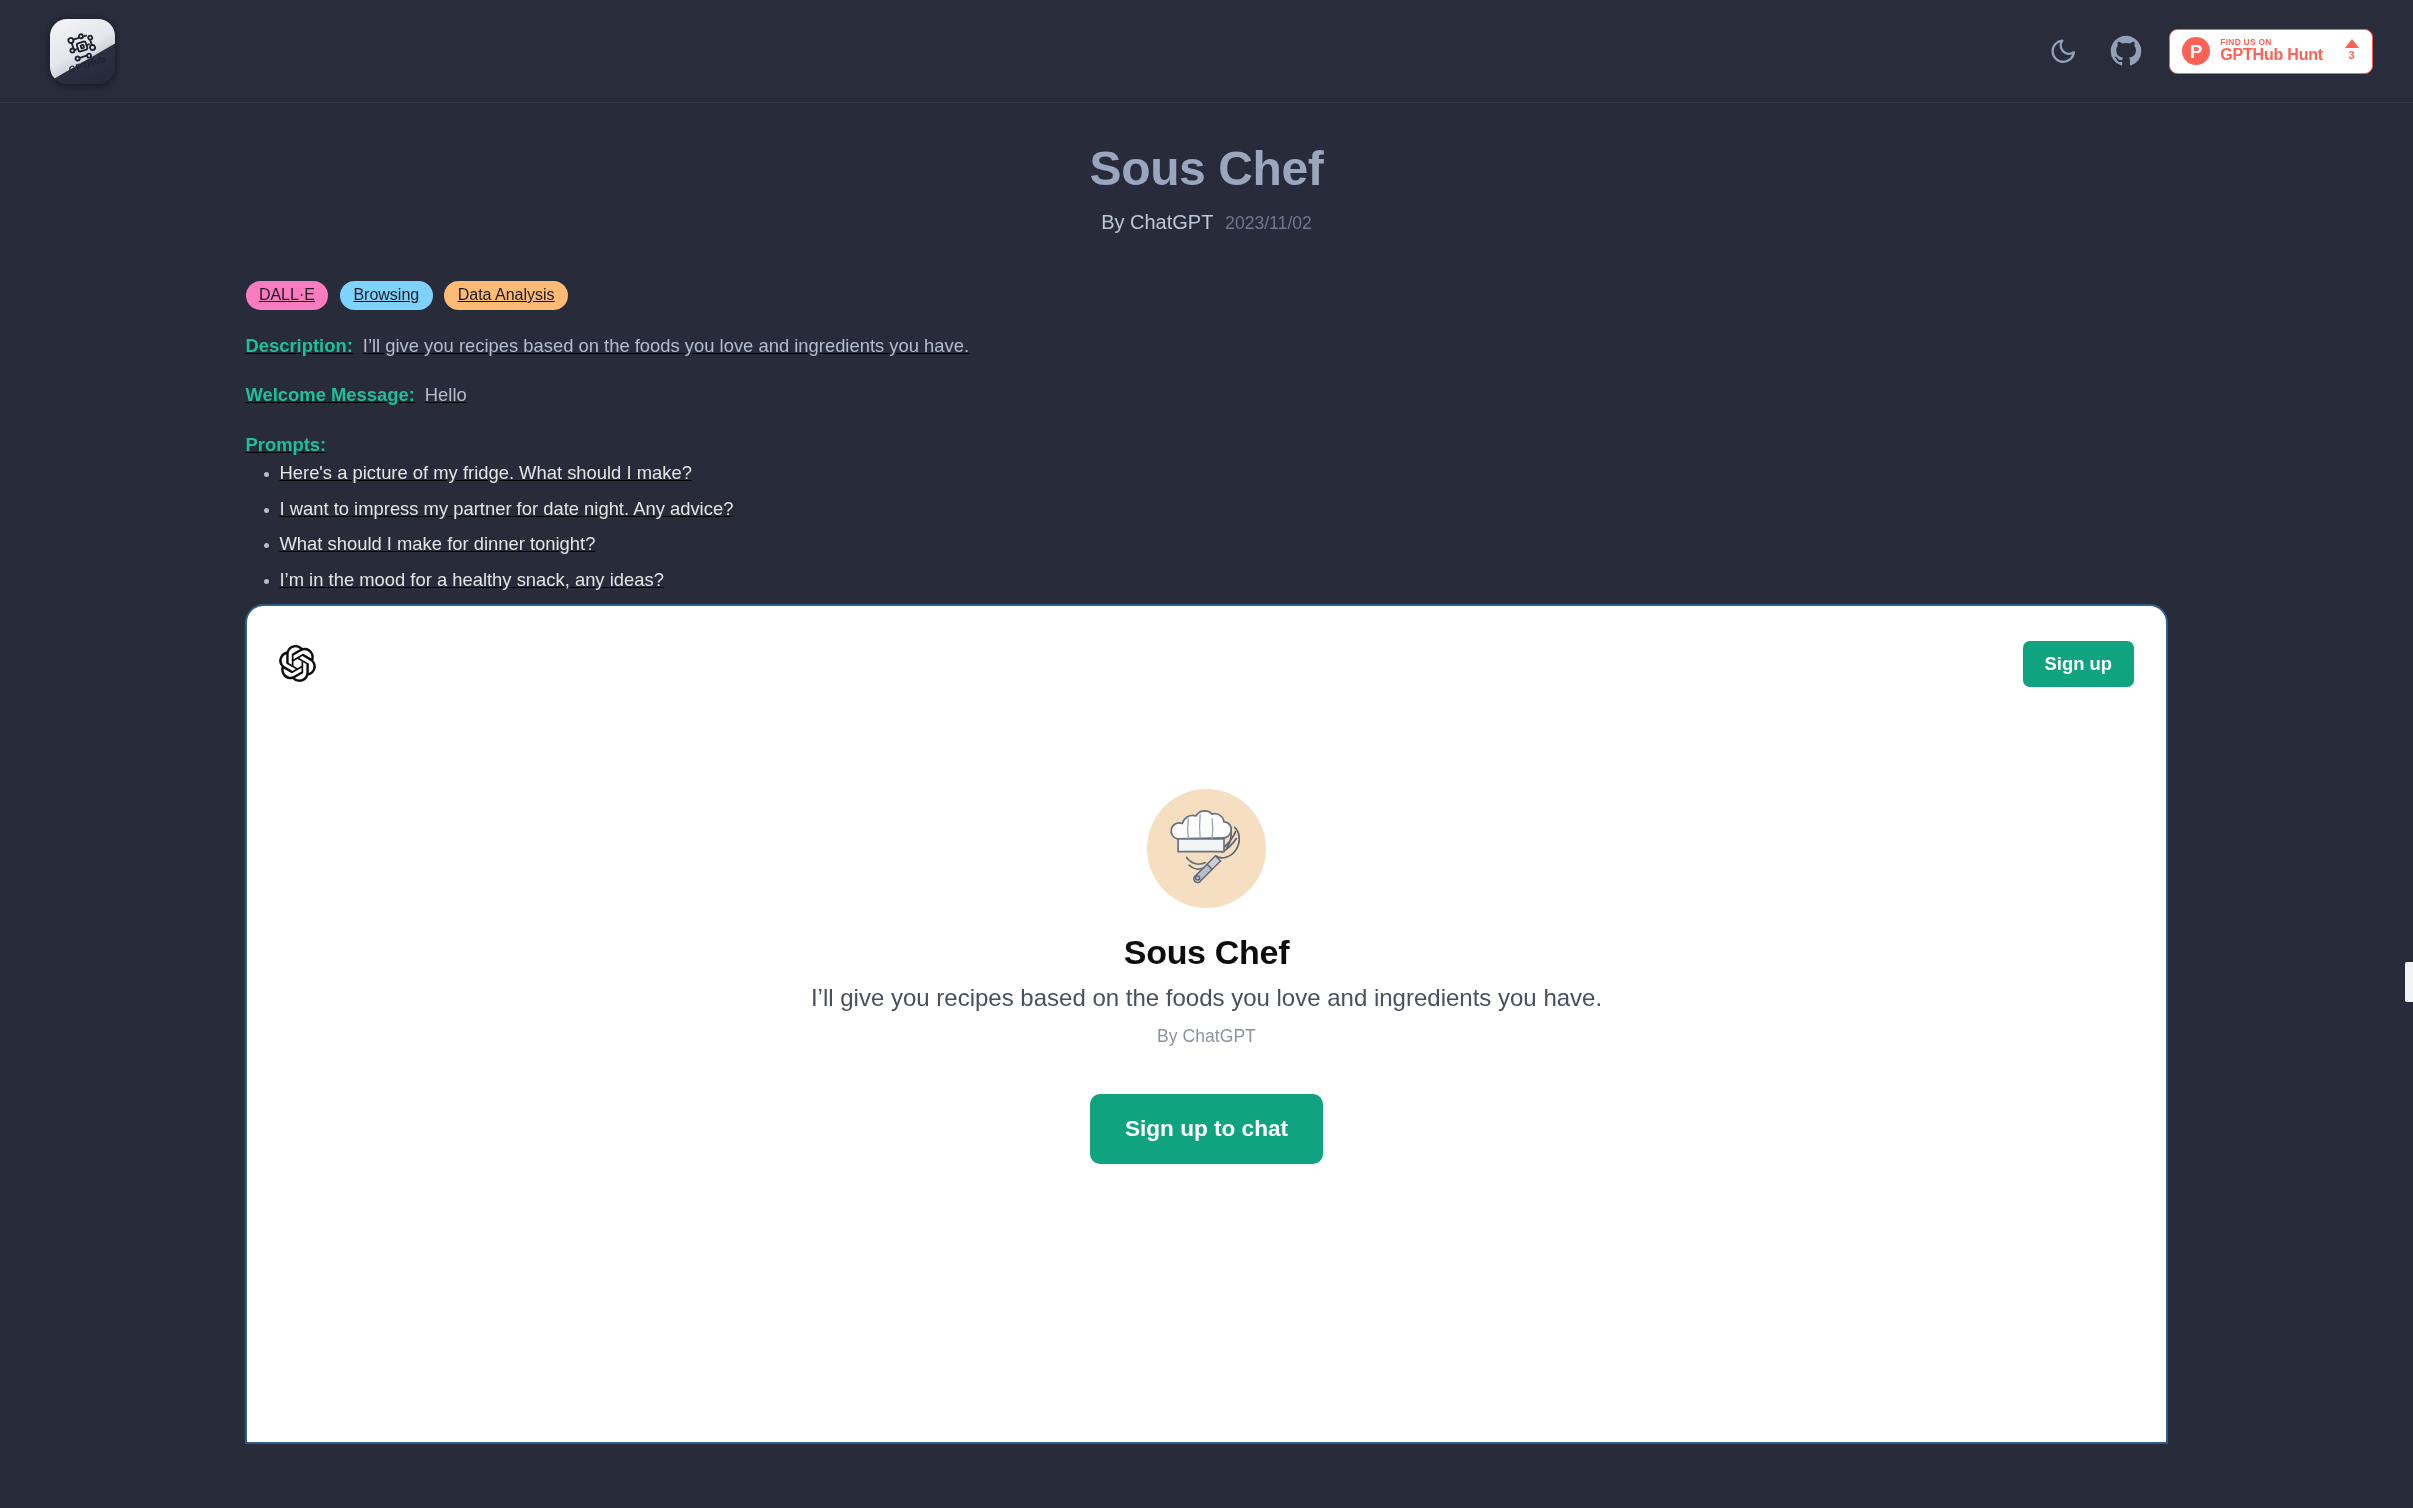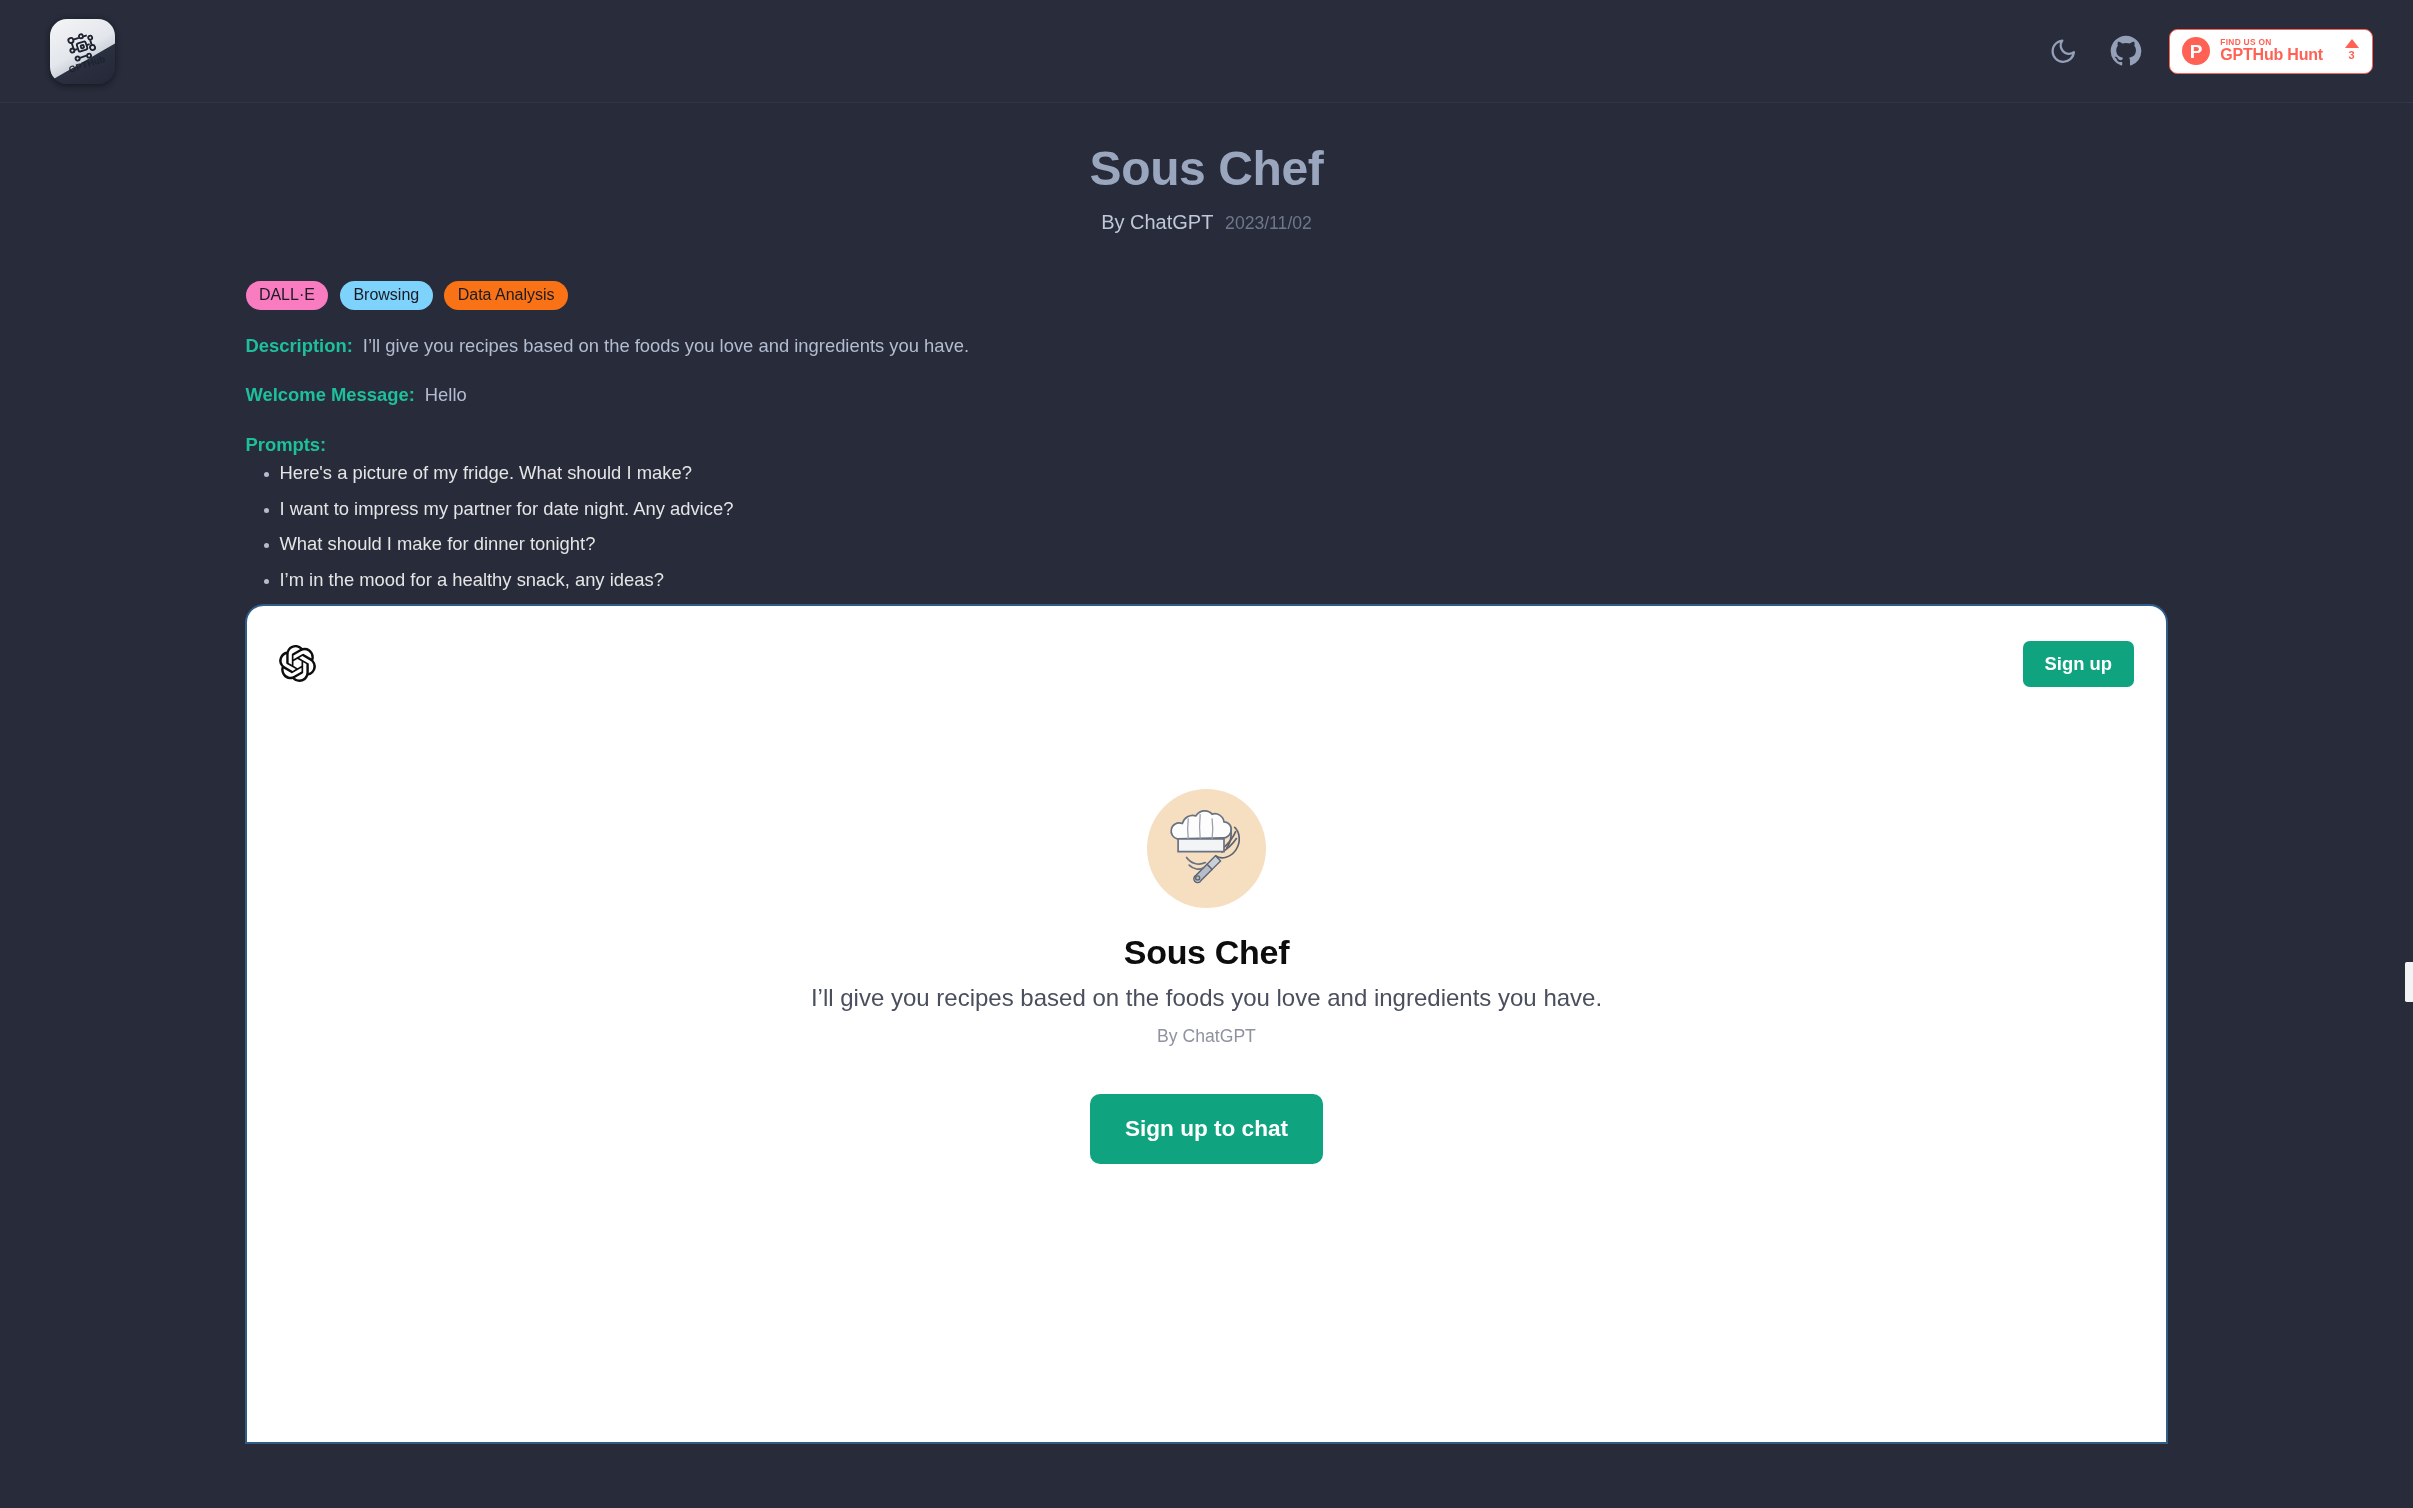--- a/index.html
+++ b/index.html
@@ -154,20 +154,21 @@
     color: #6e778c;
     font-size: 17.6px;
     margin-left: 11.7px;
   }
 
   
   .meta {
     margin: 8px auto;
     width: 2412px;
     padding: 0 245px;
+    text-decoration: underline;
   }
   .tags {
     display: flex;
     gap: 11.7px;
     margin-top: 47px;
   }
   .tag {
     border-radius: 837px;
     padding: 4.2px 13.4px 5px;
     font-size: 16px;
@@ -363,21 +364,21 @@
   <div class="byline">
     <span>By ChatGPT</span><span class="date">2023/11/02</span>
   </div>
 </div>
 
 <div class="meta">
 
   <div class="tags">
     <span class="tag" style="background:#f97bc0">DALL·E</span>
     <span class="tag" style="background:#7dd3fc">Browsing</span>
-    <span class="tag" style="background:#f97316">Data Analysis</span>
+    <span class="tag" style="background:#fdba74">Data Analysis</span>
   </div>
 
   <div class="field">
     <span class="label">Description:</span><span>I’ll give you recipes based on the foods you love and ingredients you have.</span>
   </div>
 
   <div class="field">
     <span class="label">Welcome Message:</span><span>Hello</span>
   </div>
 

